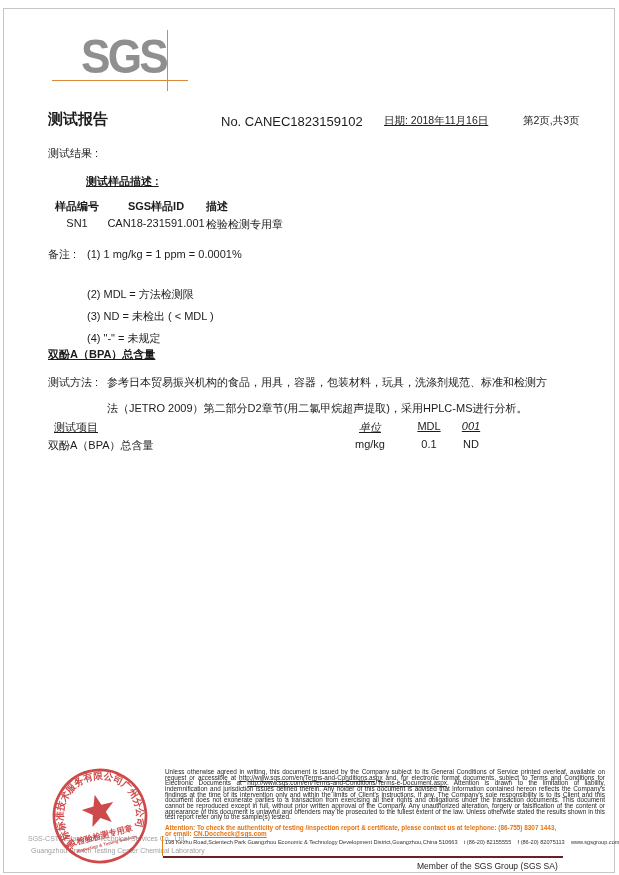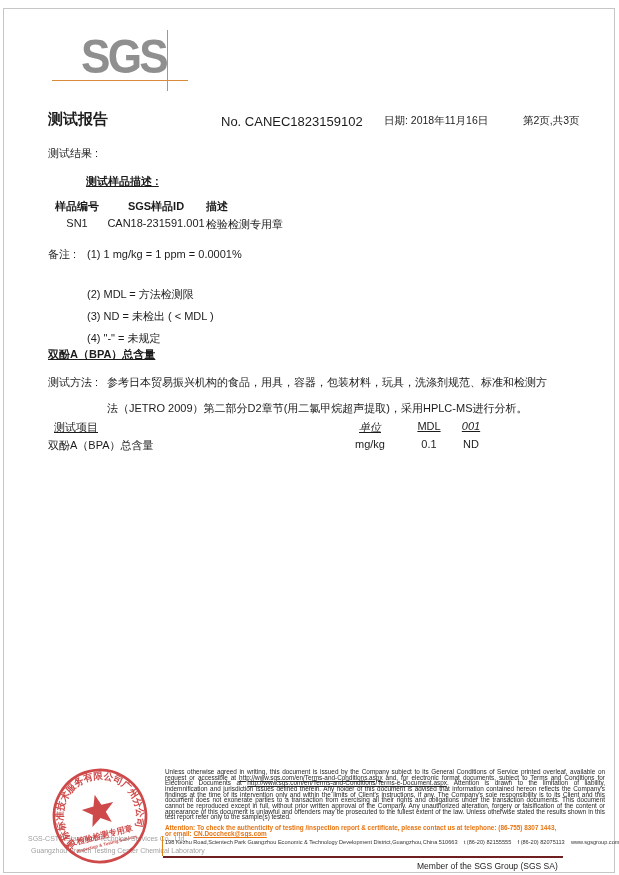--- a/index.html
+++ b/index.html
@@ -11,21 +11,21 @@
   .i{font-style:italic;}
   #border-frame{left:3px;top:8px;width:610px;height:863px;border:1px solid #c6c6c6;}
   
   #sgs-text{left:81px;top:33px;font-size:48px;line-height:48px;font-weight:bold;
             color:#8f8f8f;letter-spacing:-3px;transform:scaleX(.92);transform-origin:left top;}
   #logo-hline{left:52px;top:80px;width:136px;height:1px;background:#d98a3c;}
   #logo-vline{left:167px;top:30px;width:1px;height:61px;background:#d98a3c;}
   
   #title{left:48px;top:110px;font-size:15px;font-weight:bold;}
   #report-no{left:221px;top:114px;font-size:13px;}
-  #date{left:384px;top:114px;font-size:10.5px;}
+  #date{left:384px;top:114px;font-size:10.5px;text-decoration:underline;}
   #page-info{left:523px;top:114px;font-size:10.5px;}
   
   .t11{font-size:11px;}
   #results-label{left:48px;top:146px;}
   #sample-desc-heading{left:48px;top:174px;margin-left:38px;}
   .s-c1{left:48px;width:58px;text-align:center;}
   .s-c2{left:106px;width:100px;text-align:center;}
   .s-c3{left:206px;}
   .srow-h{top:199px;}
   .srow-d{top:217px;}

